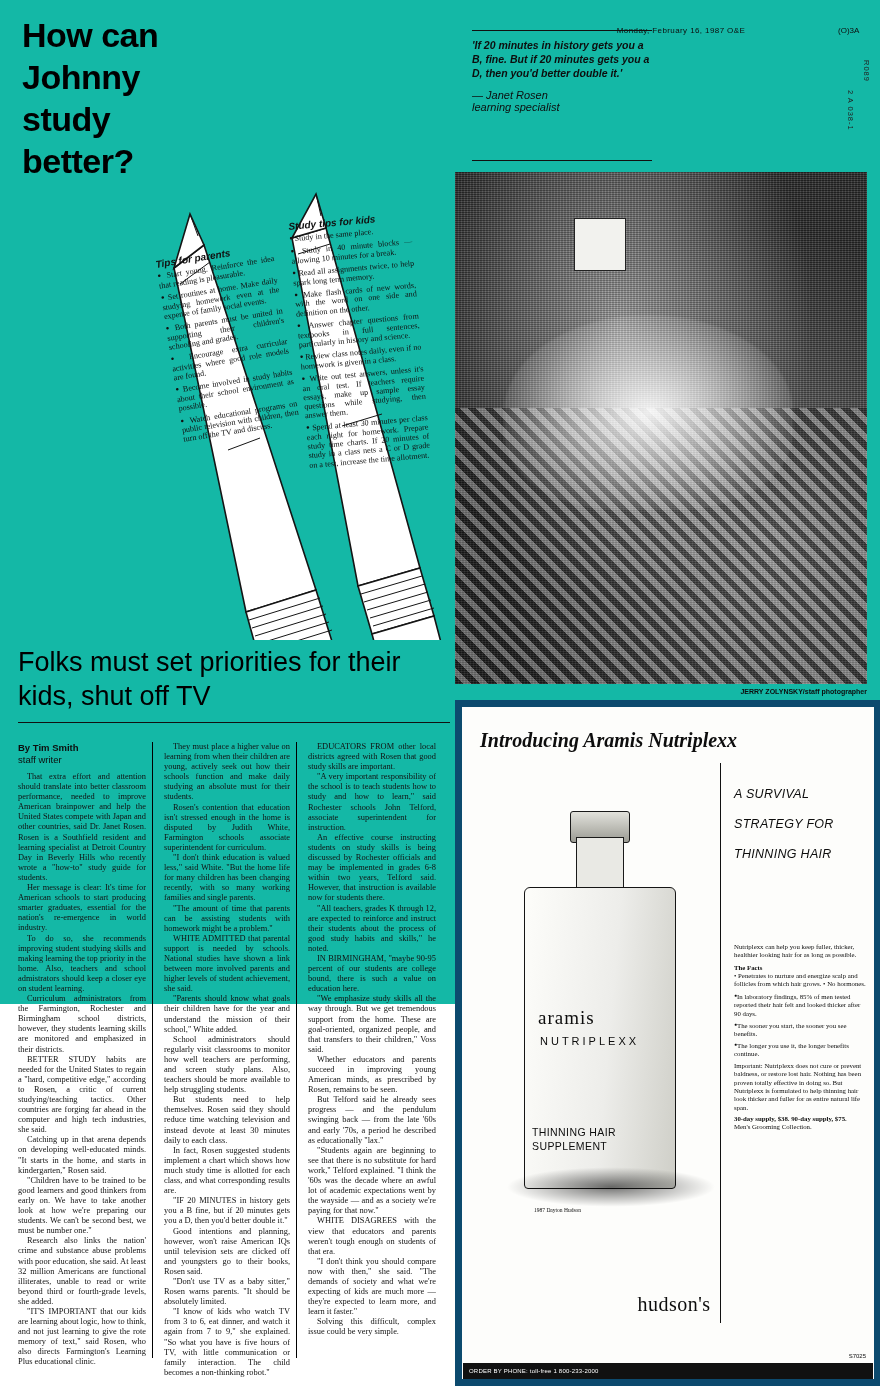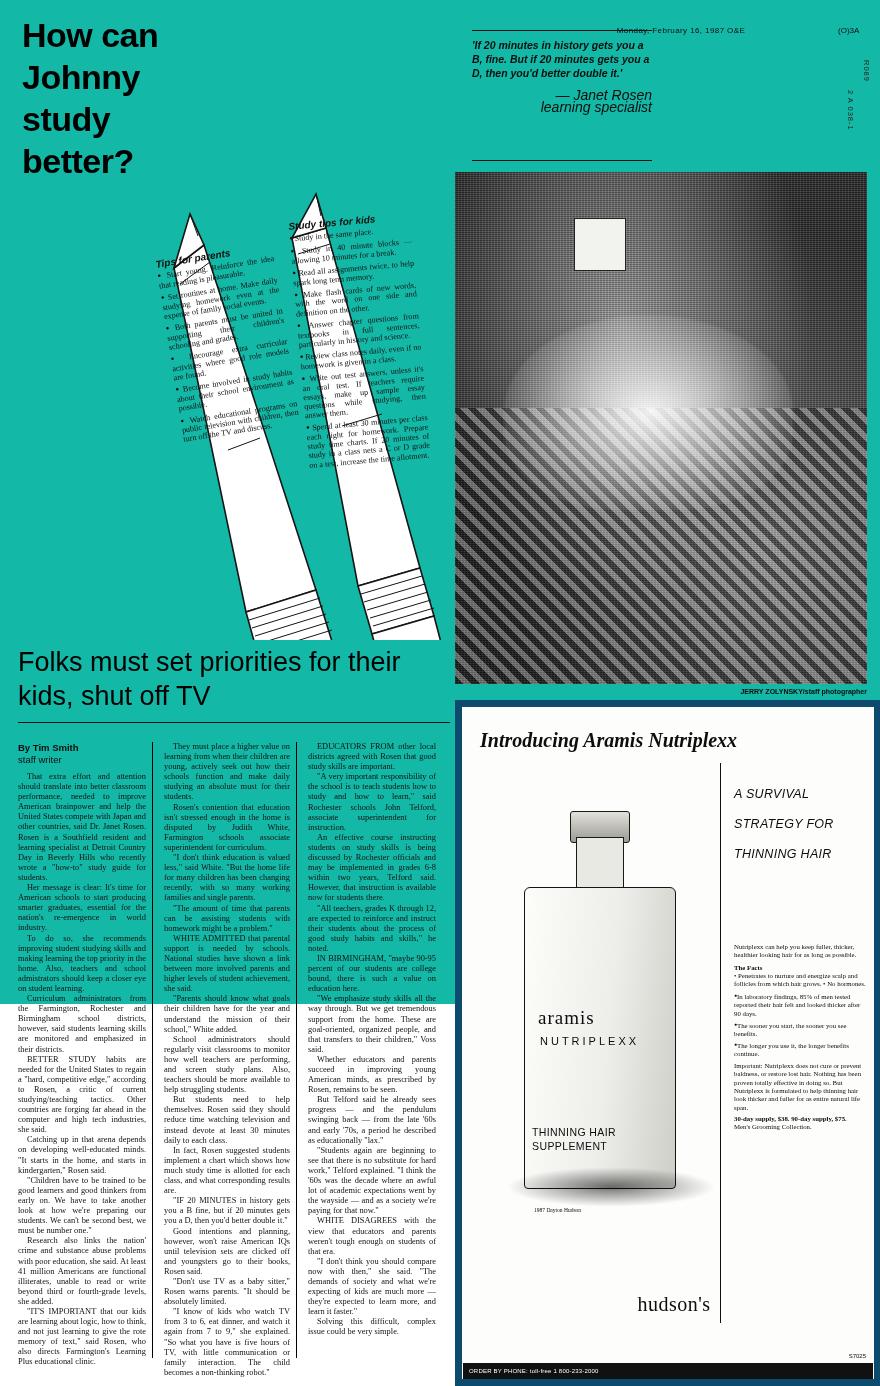--- a/index.html
+++ b/index.html
@@ -171,22 +171,21 @@
     width: 180px;
     font-family: "Liberation Sans", sans-serif;
     font-weight: bold;
     font-style: italic;
     font-size: 10.5px;
     line-height: 14px;
   }
   .pullquote .attrib {
     margin-top: 9px;
     font-weight: normal;
-    text-align: right;
-    font-size: 14px;
+    font-size: 11px;
     line-height: 12px;
   }
   .pq-rule-top {
     position: absolute;
     left: 472px;
     top: 30px;
     width: 180px;
     height: 1px;
     background: #111;
   }
@@ -488,25 +487,25 @@
     <div class="role">staff writer</div>
   </div>
 
   <div class="col-rule" style="left:152px; top:742px; width:1px; height:616px;"></div>
   <div class="col-rule" style="left:296px; top:742px; width:1px; height:616px;"></div>
 
   <div class="bodycol" style="left:18px; top:772px; width:128px;">
     <p>That extra effort and attention should translate into better classroom performance, needed to improve American brainpower and help the United States compete with Japan and other countries, said Dr. Janet Rosen. Rosen is a Southfield resident and learning specialist at Detroit Country Day in Beverly Hills who recently wrote a "how-to" study guide for students.</p>
     <p>Her message is clear: It's time for American schools to start producing smarter graduates, essential for the nation's re-emergence in world industry.</p>
     <p>To do so, she recommends improving student studying skills and making learning the top priority in the home. Also, teachers and school admistrators should keep a closer eye on student learning.</p>
-    <p>Curriculum administrators from the Farmington, Rochester and Birmingham school districts, however, said students learning skills are monitored and emphasized in their districts.</p>
+    <p>Curriculum administrators from the Farmington, Rochester and Birmingham school districts, however, they students learning skills are monitored and emphasized in their districts.</p>
     <p>BETTER STUDY habits are needed for the United States to regain a "hard, competitive edge," according to Rosen, a critic of current studying/teaching tactics. Other countries are forging far ahead in the computer and high tech industries, she said.</p>
     <p>Catching up in that arena depends on developing well-educated minds. "It starts in the home, and starts in kindergarten," Rosen said.</p>
     <p>"Children have to be trained to be good learners and good thinkers from early on. We have to take another look at how we're preparing our students. We can't be second best, we must be number one."</p>
-    <p>Research also links the nation' crime and substance abuse problems with poor education, she said. At least 41 million Americans are functional illiterates, unable to read or write beyond third or fourth-grade levels, she added.</p>
+    <p>Research also links the nation' crime and substance abuse problems with poor education, she said. At least 32 million Americans are functional illiterates, unable to read or write beyond third or fourth-grade levels, she added.</p>
     <p>"IT'S IMPORTANT that our kids are learning about logic, how to think, and not just learning to give the rote memory of text," said Rosen, who also directs Farmington's Learning Plus educational clinic.</p>
 
   </div>
 
   <div class="bodycol" style="left:164px; top:742px; width:126px;">
     <p>They must place a higher value on learning from when their children are young, actively seek out how their schools function and make daily studying an absolute must for their students.</p>
     <p>Rosen's contention that education isn't stressed enough in the home is disputed by Judith White, Farmington schools associate superintendent for curriculum.</p>
     <p>"I don't think education is valued less," said White. "But the home life for many children has been changing recently, with so many working families and single parents.</p>
     <p>"The amount of time that parents can be assisting students with homework might be a problem."</p>
     <p>WHITE ADMITTED that parental support is needed by schools. National studies have shown a link between more involved parents and higher levels of student achievement, she said.</p>

